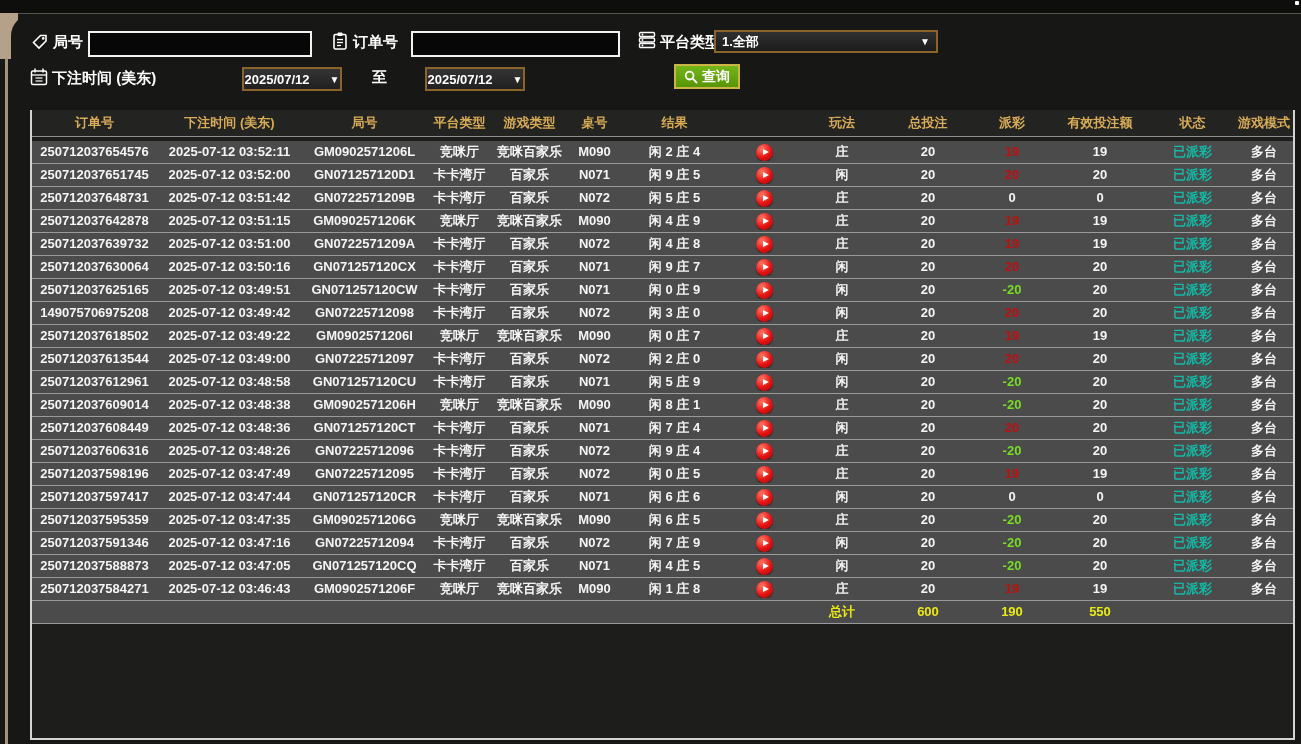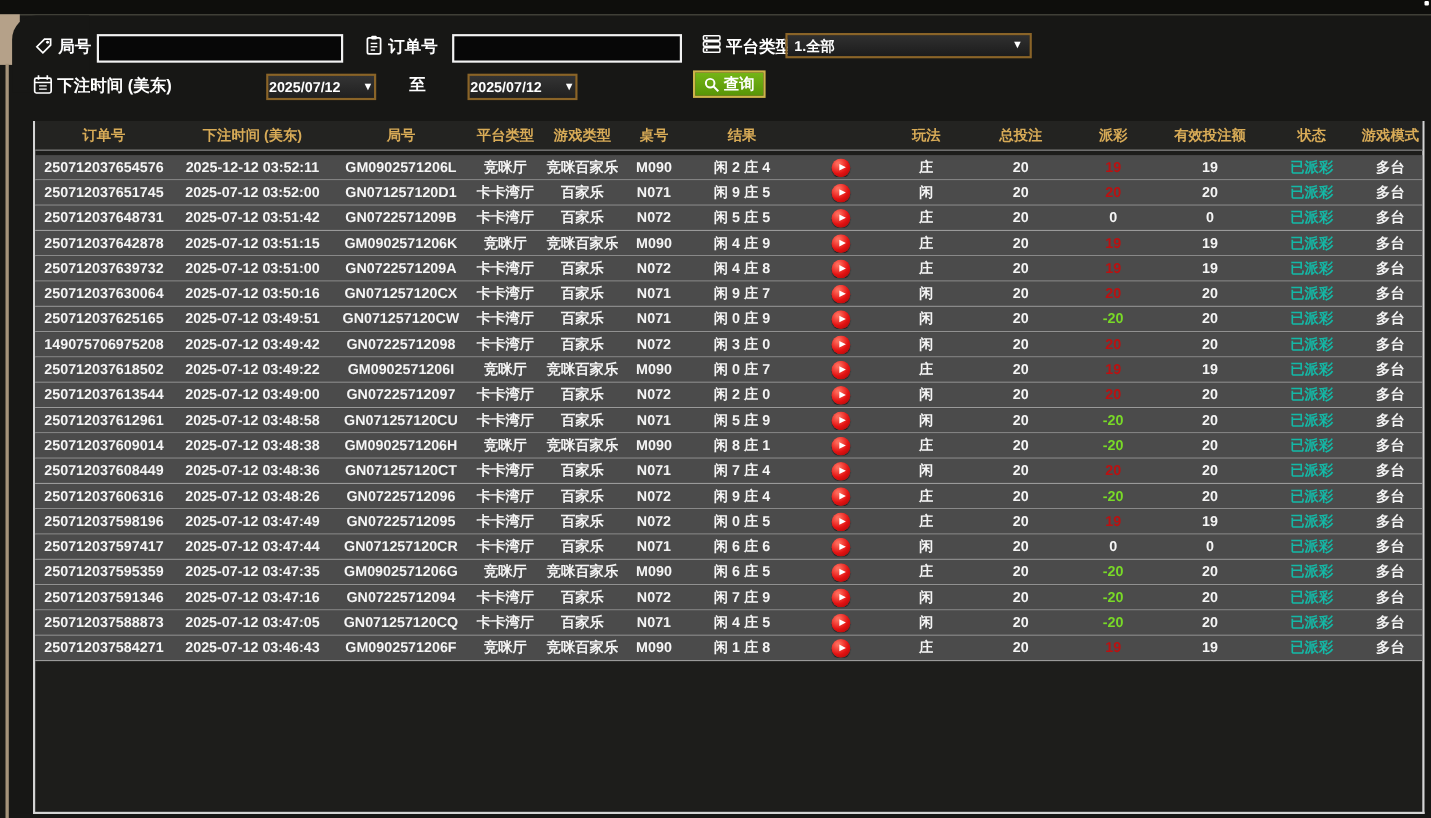--- a/index.html
+++ b/index.html
@@ -35,21 +35,21 @@
   .datebox{
     position:absolute;height:24px;background:linear-gradient(#343434,#202020);
     border:2px solid #8a6428;color:#fff;font-size:13px;font-weight:bold;
     display:flex;align-items:center;justify-content:center;gap:20px;
     cursor:pointer;box-sizing:border-box;
   }
   .datebox .arr{font-size:10px;}
   .querybtn{
     position:absolute;height:25px;background:linear-gradient(#74b517,#589507);
     border:2px solid #cdb449;color:#fff;font-size:14px;font-weight:bold;
-    display:flex;align-items:center;gap:4px;padding:0 8px;cursor:pointer;box-sizing:border-box;
+    display:flex;align-items:center;gap:4px;padding:0 8px;cursor:pointer;box-sizing:border-box;margin-left:44px;
   }
 
   
   .table-wrap{
     position:absolute;left:30px;top:110px;width:1265px;height:630px;
     background:#1d1d1b;border:2px solid #d4d4d4;border-top:none;box-sizing:border-box;
   }
   .grid{
     display:grid;
     grid-template-columns:125px 145px 125px 65px 75px 55px 105px 75px 80px 92px 76px 100px 85px minmax(0,1fr);
@@ -182,21 +182,21 @@
       <div class="cell">玩法</div>
       <div class="cell">总投注</div>
       <div class="cell">派彩</div>
       <div class="cell">有效投注额</div>
       <div class="cell">状态</div>
       <div class="cell">游戏模式</div>
     </div>
   <div>
       <div class="grid row">
         <div class="cell">250712037654576</div>
-        <div class="cell">2025-12-12 03:52:11</div>
+        <div class="cell">2025-07-12 03:52:11</div>
         <div class="cell">GM0902571206L</div>
         <div class="cell">竞咪厅</div>
         <div class="cell">竞咪百家乐</div>
         <div class="cell">M090</div>
         <div class="cell">闲 2 庄 4</div>
         <div class="cell play-cell">
           <span class="play-btn">
             <span class="play-tri"></span>
           </span>
         </div>
@@ -583,13 +583,21 @@
         <div class="cell">庄</div>
         <div class="cell">20</div>
         <div class="cell pos">19</div>
         <div class="cell">19</div>
         <div class="cell status-cell">已派彩</div>
         <div class="cell">多台</div>
       </div>
     </div>
 
 
+  <div class="grid frow">
+    <div class="cell spacer"></div>
+    <div class="cell">总计</div>
+    <div class="cell yval">600</div>
+    <div class="cell yval">190</div>
+    <div class="cell yval">550</div>
+    <div class="cell rest"></div>
+  </div>
 </div>
 
 </body></html>

